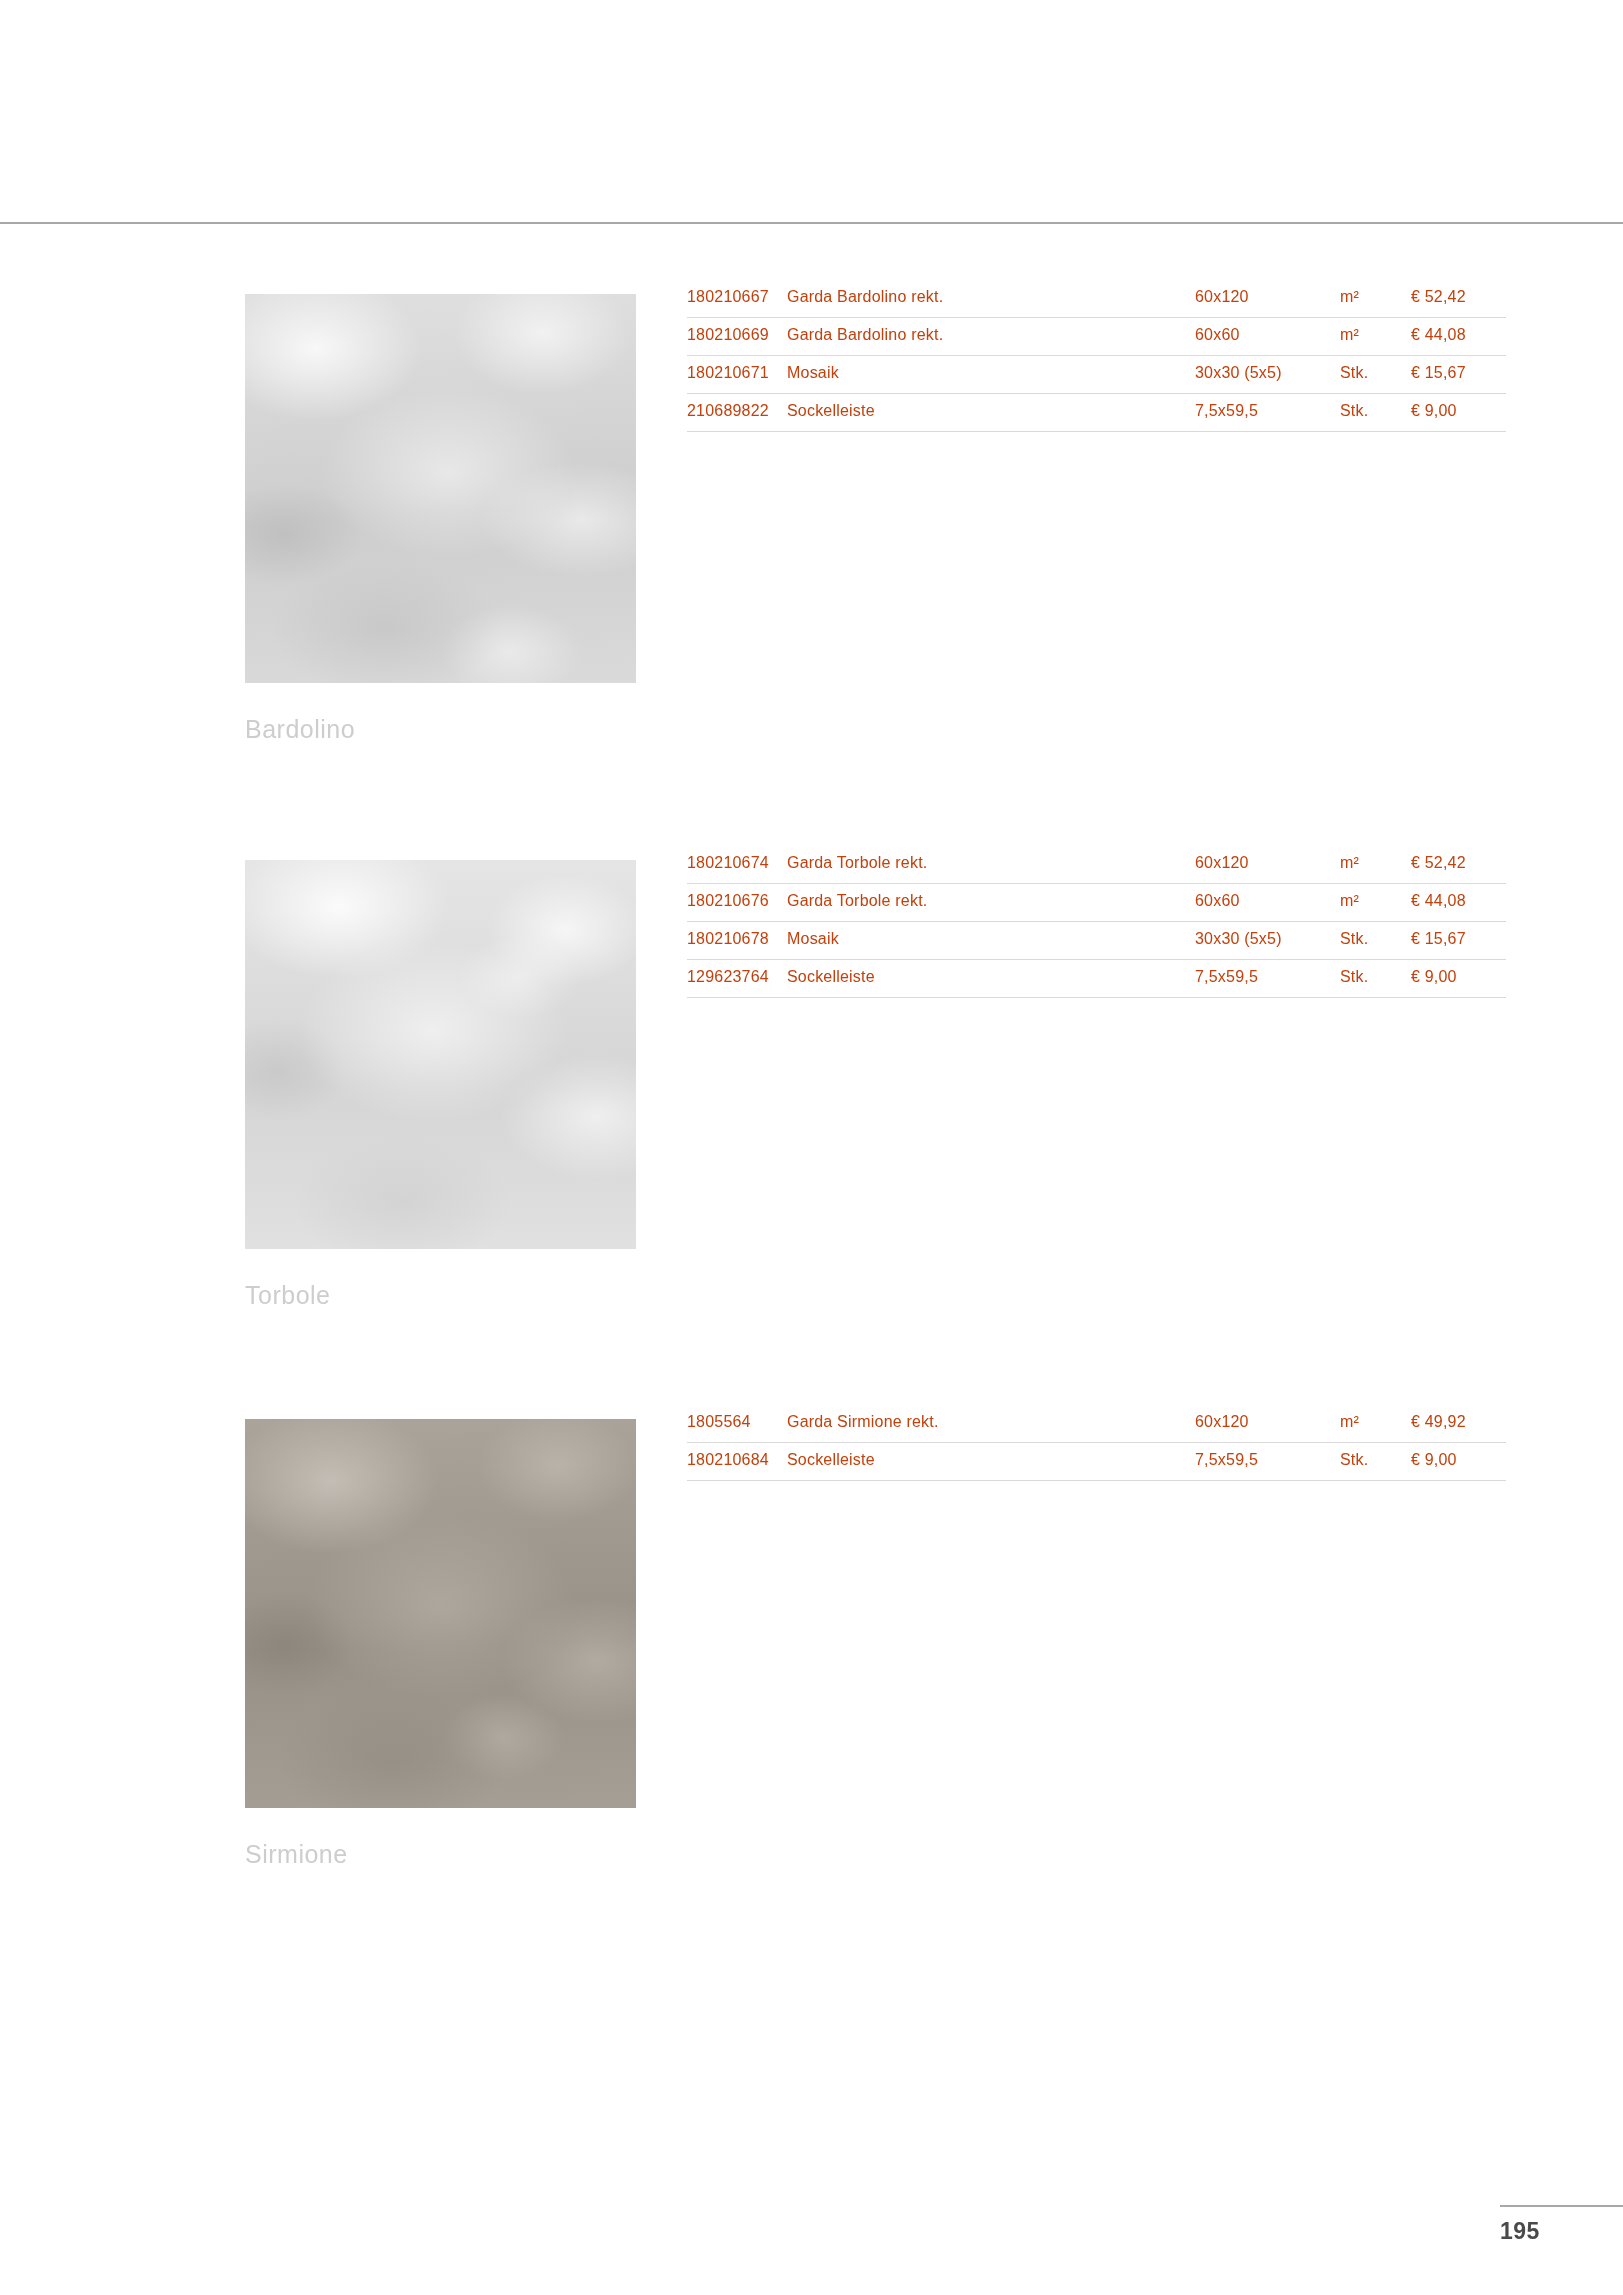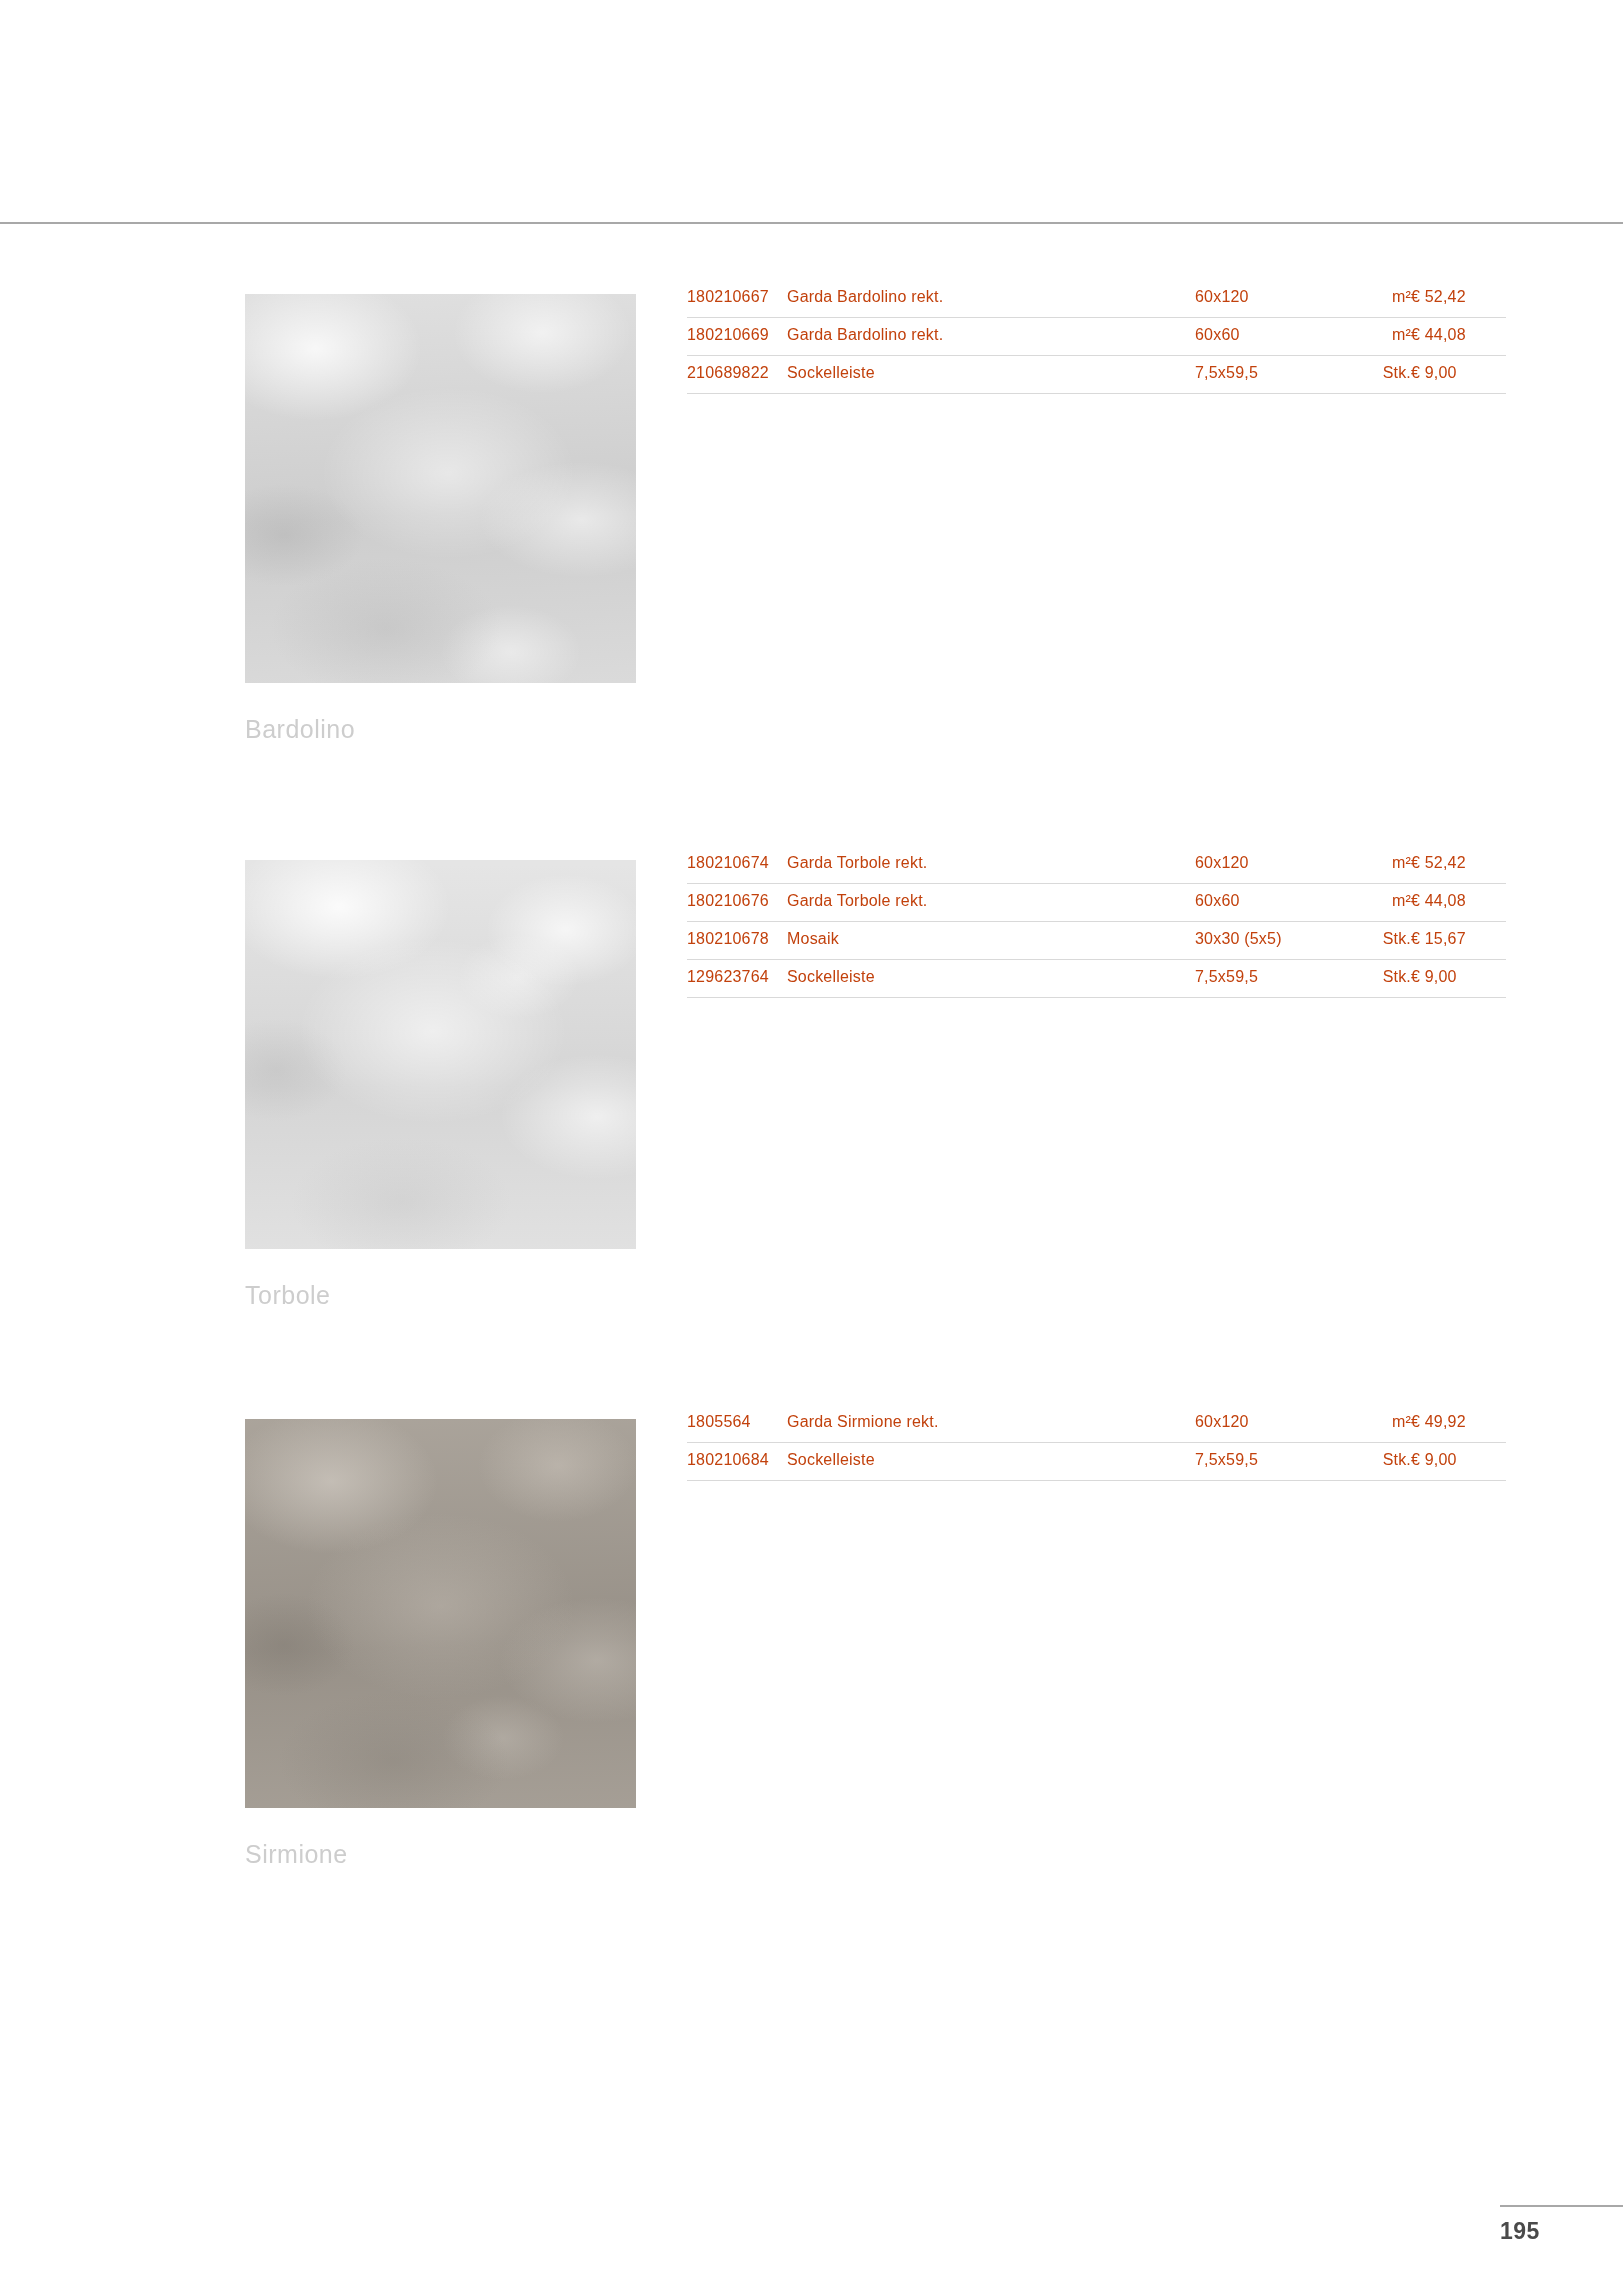--- a/index.html
+++ b/index.html
@@ -124,21 +124,21 @@
     font-weight: 400;
     letter-spacing: 0.2px;
     vertical-align: middle;
     padding: 0 0 1.7px 0;
     white-space: nowrap;
     margin-left: 36px;
   }
   .c-art  { width: 100px; padding-left: 12.7px; }
   .c-desc { width: 408px; }
   .c-dim  { width: 145px; }
-  .c-unit { width: 71px; text-align: right; }
+  .c-unit { width: 71px; }
   .c-price{ width: 95px; }
 
   
   .page-footer {
     position: absolute;
     right: 0;
     top: 2205px;
     width: 123px;
   }
   .page-footer .foot-rule {
@@ -178,20 +178,27 @@
         <td class="c-price">€ 52,42</td>
       </tr>
       <tr>
         <td class="c-art">180210669</td>
         <td class="c-desc">Garda Bardolino rekt.</td>
         <td class="c-dim">60x60</td>
         <td class="c-unit">m²</td>
         <td class="c-price">€ 44,08</td>
       </tr>
       <tr>
+        <td class="c-art">180210671</td>
+        <td class="c-desc">Mosaik</td>
+        <td class="c-dim">30x30 (5x5)</td>
+        <td class="c-unit">Stk.</td>
+        <td class="c-price">€ 15,67</td>
+      </tr>
+      <tr>
         <td class="c-art">210689822</td>
         <td class="c-desc">Sockelleiste</td>
         <td class="c-dim">7,5x59,5</td>
         <td class="c-unit">Stk.</td>
         <td class="c-price">€ 9,00</td>
       </tr>
     </tbody>
   </table>
 </div>
 

